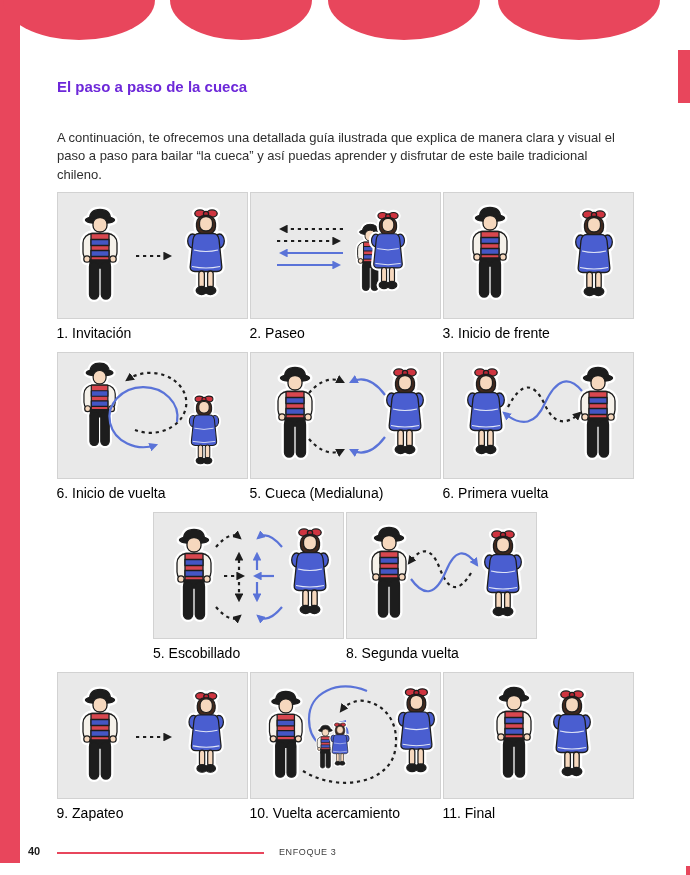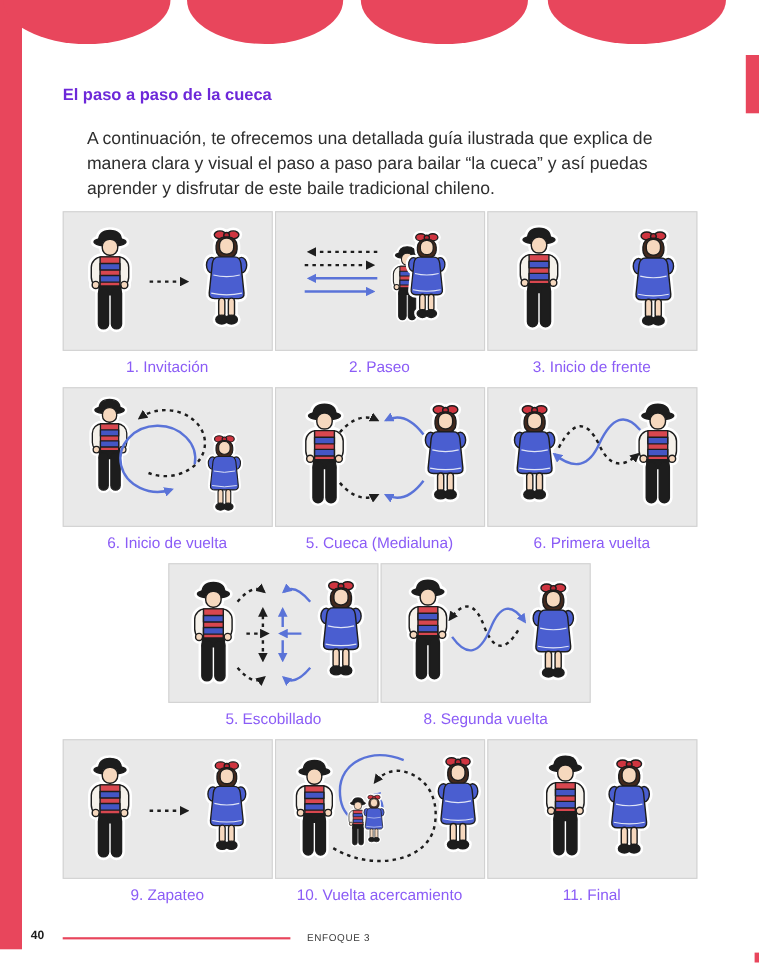--- a/index.html
+++ b/index.html
@@ -15,30 +15,30 @@
            border-radius:0 0 50% 50% / 0 0 100% 100%;}
   .sc1{left:3px;width:152px;}
   .sc2{left:170px;width:142px;}
   .sc3{left:328px;width:152px;}
   .sc4{left:498px;width:162px;}
   .right-tab{position:absolute;left:678px;top:50px;width:12px;height:53px;background:#e8465c;}
   .corner-sliver{position:absolute;left:686px;top:866px;width:4px;height:9px;background:#e8465c;}
 
   
   .doc-title{position:absolute;left:57px;top:68px;font-size:15px;font-weight:bold;color:#6d28d9;}
-  .doc-intro{position:absolute;left:57px;top:100px;width:566px;font-size:16px;line-height:1.42;color:#2e2e2e;margin-left:22px;}
+  .doc-intro{position:absolute;left:57px;top:116px;width:566px;font-size:13px;line-height:1.42;color:#2e2e2e;}
 
   
   .grid{position:absolute;left:56px;top:192px;width:578px;}
   .grid-row{display:flex;gap:2px;justify-content:center;margin-bottom:10px;}
   .cell{width:191px;flex:none;}
   .panel-box{box-sizing:border-box;width:191px;height:127px;background:#e9e9e9;
              border:1px solid #d2d2d2;}
   .panel-box svg{display:block;width:100%;height:100%;}
-  .panel-caption{margin-top:6px;height:17px;text-align:center;font-size:14px;color:#8b5cf6;}
+  .panel-caption{margin-top:6px;height:17px;font-size:14px;color:#000000;}
 
   
   .ak{stroke:#1d1d1d;stroke-width:2.2;fill:none;stroke-dasharray:3.2 3.8;}
   .ab{stroke:#5a73d8;stroke-width:2.2;fill:none;}
 
   
   .footer-page{position:absolute;left:28px;top:845px;font-size:11px;font-weight:bold;color:#1c1c1c;}
   .footer-line{position:absolute;left:57px;top:852px;width:207px;height:2px;background:#e8465c;}
   .footer-label{position:absolute;left:279px;top:847px;font-size:9px;letter-spacing:0.6px;color:#3c3c3c;}
 </style>

